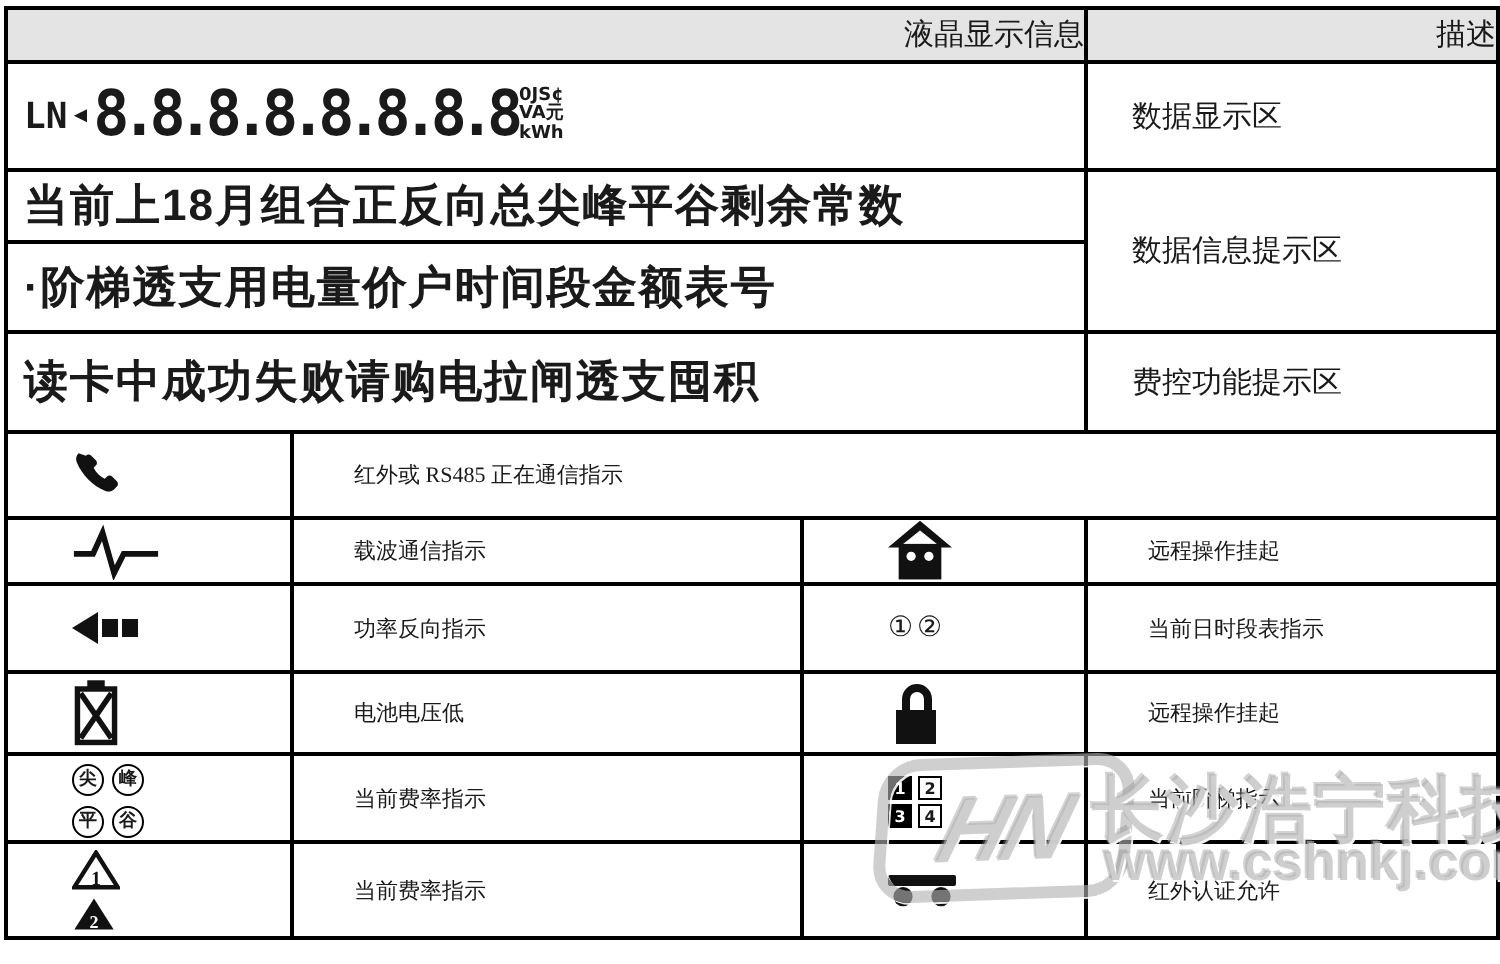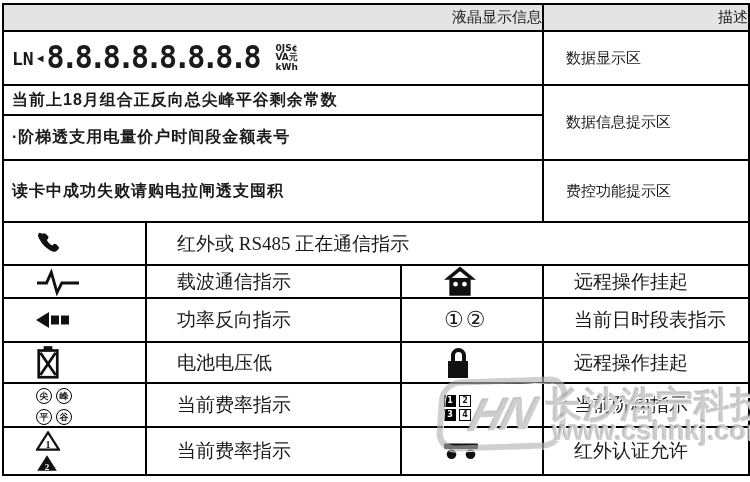--- a/index.html
+++ b/index.html
@@ -15,31 +15,31 @@
 
   
   .lcd-wrap { display:flex; align-items:center; padding:2px 0 2px 8px; }
   .lcd-prefix { font-family:"DejaVu Sans Mono", monospace; font-weight:bold;
      font-size:18px; letter-spacing:0px; }
   .lcd-pointer { font-size:11px; margin:0 1px; }
   .lcd-digits { font-family:"DejaVu Sans Mono", monospace; font-weight:bold;
      font-size:30px; letter-spacing:-4px; transform:scaleY(1.05); line-height:1; }
   .lcd-units { display:flex; flex-direction:column; justify-content:center;
      font-family:"DejaVu Sans", sans-serif; font-weight:bold; font-size:9px;
-     line-height:1.05; margin-left:18px; }
+     line-height:1.05; margin-left:2px; }
 
   .prompt { font-family:"Liberation Sans", sans-serif; font-weight:bold;
-     font-size:16px; letter-spacing:1px; padding:2px 4px 2px 8px; white-space:nowrap; }
+     font-size:22px; letter-spacing:1px; padding:2px 4px 2px 8px; white-space:nowrap; }
   .desc { font-size:15px; padding-left:22px; }
-  .lbl  { font-size:19px; padding-left:30px; }
+  .lbl  { font-size:11px; padding-left:30px; }
 
   .iconcell { text-align:left; padding-left:32px; vertical-align:middle; }
   .iconcell-c { text-align:left; padding-left:42px; vertical-align:middle; }
 
-  .circled-digits { font-size:22px; letter-spacing:2px;
+  .circled-digits { font-size:14px; letter-spacing:2px;
      font-family:Liberation Sans, sans-serif; }
 
   
   .rate-grid { display:inline-grid; grid-template-columns:auto auto; gap:5px 4px; }
   .rate-circle { width:16px; height:16px; border:1.5px solid #000; border-radius:50%;
      display:flex; align-items:center; justify-content:center; font-size:9px;
      font-weight:bold; background:#fff; }
 
   
   .step-grid { display:inline-grid; grid-template-columns:auto auto; gap:2px 3px; }
@@ -105,21 +105,21 @@
 
   <tr style="height:30px">
     <td colspan="3" class="prompt">当前上18月组合正反向总尖峰平谷剩余常数</td>
     <td rowspan="2" class="desc">数据信息提示区</td>
   </tr>
 
   <tr style="height:45px">
     <td colspan="3" class="prompt">·阶梯透支用电量价户时间段金额表号</td>
   </tr>
 
-  <tr style="height:62px">
+  <tr style="height:50px">
     <td colspan="3" class="prompt">读卡中成功失败请购电拉闸透支囤积</td>
     <td class="desc">费控功能提示区</td>
   </tr>
 
   <tr style="height:43px">
     <td class="iconcell">
       <svg class="icon" width="26" height="26" viewBox="0 0 24 24">
         <path d="M6.4 2.6c.7-.7 1.8-.7 2.5 0l2.1 2.1c.7.7.7 1.8 0 2.5l-1 1c1.1 2.2 2.9 4 5.1 5.1l1-1c.7-.7 1.8-.7 2.5 0l2.1 2.1c.7.7.7 1.8 0 2.5l-1.2 1.2c-1.1 1.1-2.7 1.4-4.1.8-2.9-1.2-5.6-3-7.9-5.3C5.2 11.2 3.4 8.5 2.2 5.6c-.6-1.4-.3-3 .8-4.1z" fill="#111"></path>
       </svg>
     </td>

